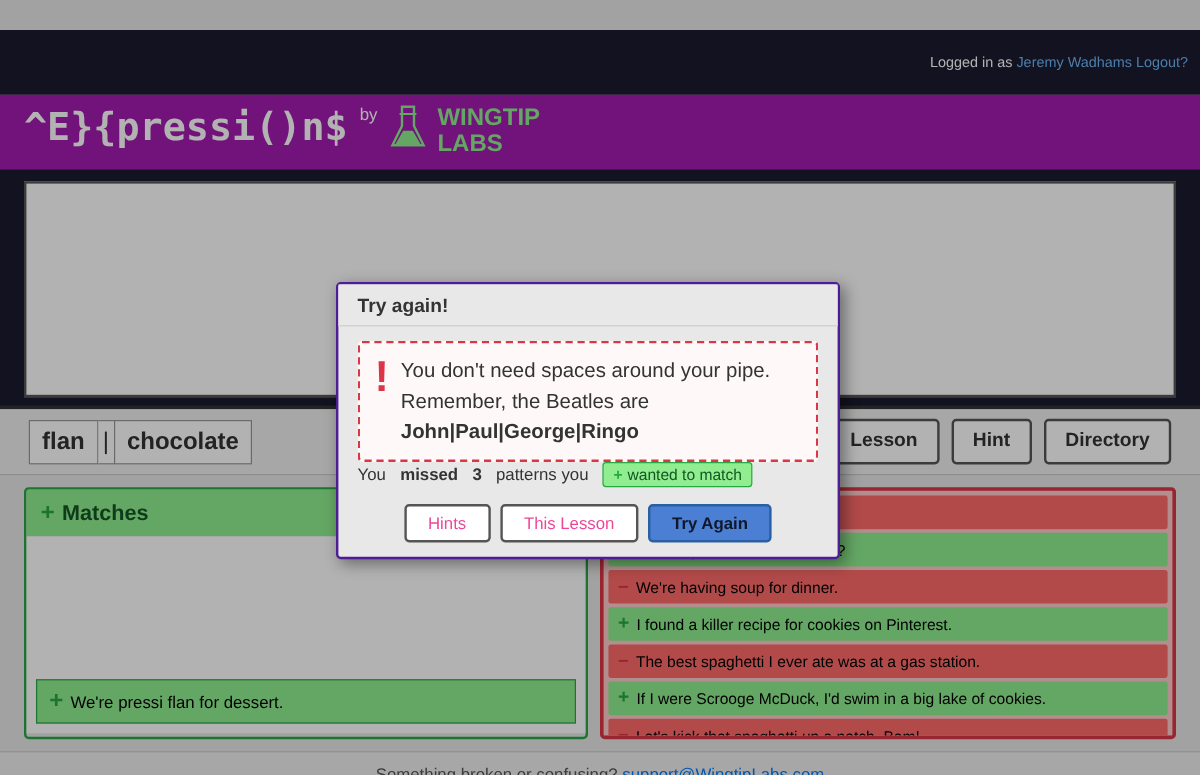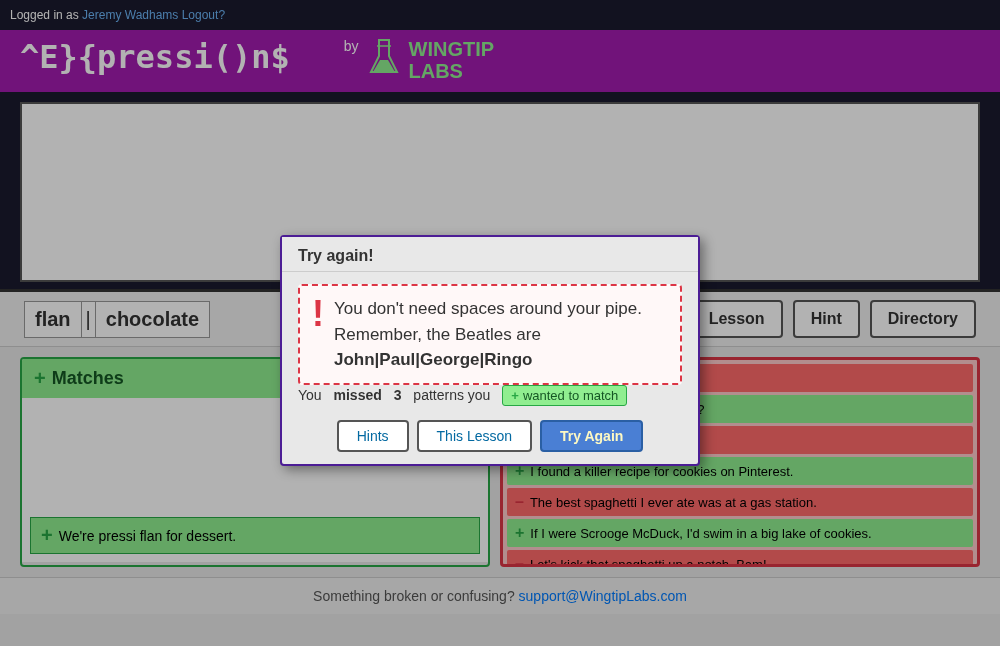--- a/index.html
+++ b/index.html
@@ -2,40 +2,42 @@
 <html><head>
   <meta charset="utf-8">
   <style>
     * { box-sizing: border-box; margin: 0; padding: 0; }
     body { font-family: Arial, sans-serif; background: #e8e8e8; width: 1000px; min-height: 646px; position: relative; overflow: hidden; }
 
     
     .top-bar {
       background: #1a1a2e;
       color: white;
-      padding: 8px 10px;
+      text-align: right;
+      padding: 20px 10px;
       font-size: 12px;
+      margin-top: 25px;
     }
     .top-bar a { color: #6cb4f5; text-decoration: none; }
 
     
     .header {
       background: #a21caf;
       padding: 8px 20px 10px 20px;
       display: flex;
       align-items: flex-start;
       gap: 10px;
     }
     .logo-text {
       color: white;
       font-size: 32px;
       font-weight: bold;
       font-family: monospace;
     }
-    .by-text { color: white; font-size: 14px; margin-left: 44px; }
+    .by-text { color: white; font-size: 14px; }
     .flask-svg { width: 30px; height: 36px; }
     .wingtip-labs {
       color: #90ee90;
       font-size: 20px;
       font-weight: bold;
       line-height: 1.1;
     }
 
     
     .canvas-area {
@@ -252,25 +254,25 @@
       justify-content: center;
       margin-top: 14px;
     }
     .btn-modal {
       padding: 6px 18px;
       font-size: 14px;
       border-radius: 4px;
       border: 2px solid #555;
       cursor: pointer;
       background: white;
-      color: #0369a1;
+      color: #ec4899;
     }
     .btn-modal.primary {
       background: #4a7fd4;
-      color: #fef9c3;
+      color: #0f172a;
       border-color: #2a5fa4;
       font-weight: bold;
     }
   </style>
 </head>
 <body>
 
 <div class="top-bar">
   <span>Logged in as</span>
   <a>Jeremy Wadhams</a>

